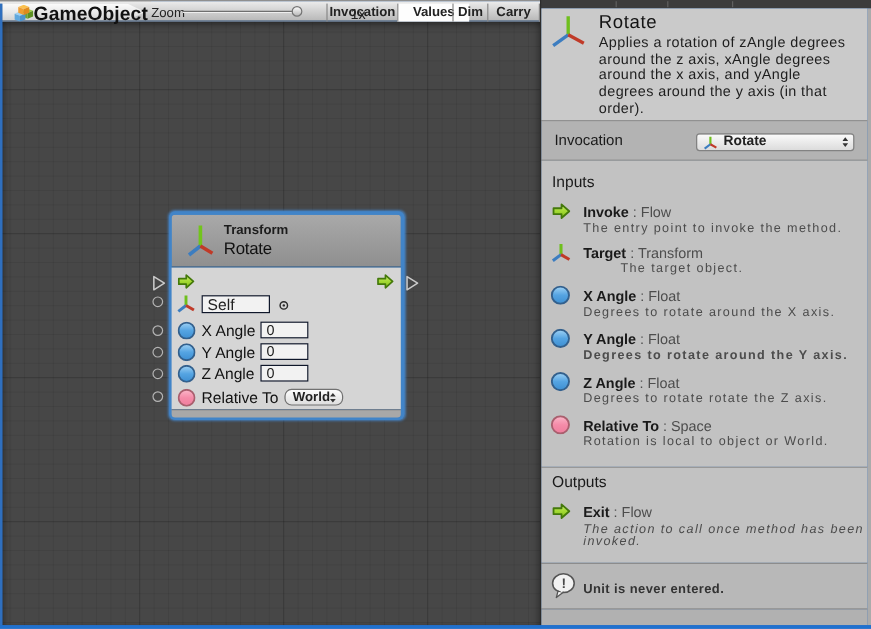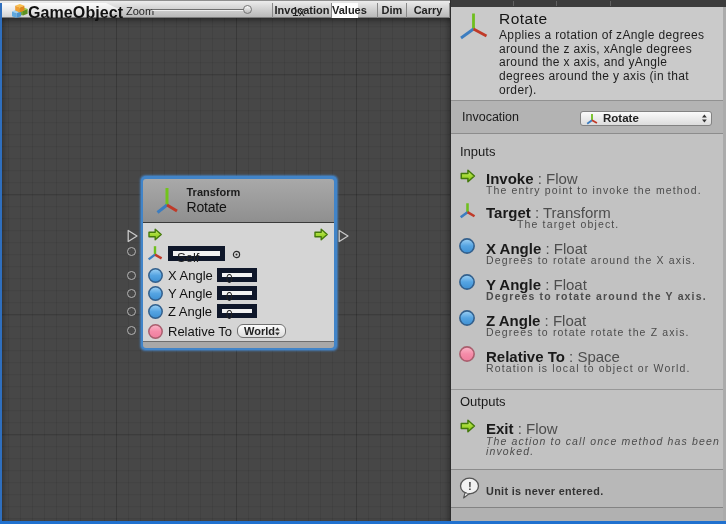--- a/index.html
+++ b/index.html
@@ -18,21 +18,21 @@
   clip-path:polygon(0 0, 104px 0, 119px 7px, 104px 14px, 0 14px); }
 #crumbtxt { left:28px; top:4px; font-size:16px; font-weight:bold; color:#111; letter-spacing:0.1px;}
 #zoomlbl { left:126px; top:5px; font-size:11px; color:#222; }
 #sldtrack { left:152px; top:9px; width:97px; height:2px; background:#6f6f6f; border-bottom:1px solid #eee; border-radius:2px;}
 #sldknob { left:243px; top:5px; width:9px; height:9px; border-radius:50%;
   background:linear-gradient(#fafafa,#b8b8b8); border:1px solid #757575; }
 #x1 { left:260px; top:5px; font-size:12px; color:#222;margin-left:32px; }
 .tbtn { top:3px; height:15px; font-size:11px; font-weight:bold; color:#222;
   text-align:center; line-height:14px; border-left:1px solid #888; }
 #btn-rel { left:272px; width:59px; }
-#btn-val { left:331px; width:27px; background:#fdfdfd; }
+#btn-val { left:331px; width:60px; background:#fdfdfd; }
 #btn-dim { left:377px; width:29px; }
 #btn-car { left:406px; width:44px; border-right:1px solid #888;}
 
 
 #canvas { left:2px; top:18px; width:448px; height:503px; background-color:#474747;
   background-image:
     linear-gradient(to right, rgba(0,0,0,0.14) 1px, transparent 1px),
     linear-gradient(to bottom, rgba(0,0,0,0.14) 1px, transparent 1px),
     linear-gradient(to right, rgba(0,0,0,0.07) 1px, transparent 1px),
     linear-gradient(to bottom, rgba(0,0,0,0.07) 1px, transparent 1px);
@@ -48,42 +48,42 @@
   background:#4184c8; box-shadow:0 0 2px 0.5px rgba(70,145,225,0.7); }
 #nodehead { left:2.5px; top:2.5px; width:191px; height:44px; border-radius:3px 3px 0 0;
   background:linear-gradient(#a9a9a9,#8f8f8f); border-bottom:1px solid #3a3a3a; }
 #nodebody { left:2.5px; top:47px; width:191px; height:117.5px; background:#d5d5d5; }
 #nodefoot { left:2.5px; top:164.5px; width:191px; height:7px; border-radius:0 0 3px 3px;
   background:#a8a8a8; border-top:1px solid #6e6e6e; }
 #nh-sub { left:46px; top:10px; font-size:11px; font-weight:bold; color:#1c1c1c; }
 #nh-title { left:46px; top:22.5px; font-size:14px; letter-spacing:-0.2px; color:#111; }
 
 .nlabel { font-size:13px; color:#111; white-space:nowrap; }
-.nfield { background:#f2f2f2; border:5px solid #0f172a; font-size:12px; color:#222; padding-left:4px; }
+.nfield { background:#f2f2f2; border:1px solid #0f172a; font-size:12px; color:#222; padding-left:4px; }
 .extcirc { width:9px; height:9px; border:1px solid #b4b4b4; border-radius:50%; }
 
 
 #rp-topdark { left:450px; top:0; width:276px; height:7px; background:#3c3c3c; }
 #rp-desc { left:451px; top:7px; width:272px; height:93px; background:#cacaca; }
 #rp-invoc { left:451px; top:100px; width:272px; height:34px; background:#b3b3b3;
   border-top:1px solid #919191; border-bottom:1px solid #8c8c8c; }
 #rp-inputs { left:451px; top:134px; width:272px; height:255px; background:#c2c2c2; }
 #rp-outputs { left:451px; top:389px; width:272px; height:80px; background:#c2c2c2; border-top:1px solid #989898;}
 #rp-unit { left:451px; top:469px; width:272px; height:39px; background:#b8b8b8;
   border-top:1px solid #8c8c8c; border-bottom:1px solid #838383; }
 #rp-foot { left:451px; top:508px; width:272px; height:13px; background:#b1b1b1; }
 #rp-edge { left:723px; top:7px; width:3px; height:514px; background:#ababab; }
 #rp-title { left:499px; top:9.5px; font-size:15.5px; letter-spacing:0.5px; color:#141414; }
 #rp-descr { left:499px; top:29px; width:220px; font-size:12px; line-height:13.7px; color:#1e1e1e; letter-spacing:0.35px;}
 #rp-invlbl { left:462px; top:110px; font-size:12.5px; color:#1a1a1a; }
 #rp-dd { left:580px; top:111px; width:132px; height:15px; border:1px solid #828282; border-radius:3px;
   background:linear-gradient(#fafafa,#dcdcdc); }
 #rp-ddtxt { left:603px; top:112px; font-size:11.5px; font-weight:bold; color:#222; }
 .sechead { font-size:13px; color:#1a1a1a; }
-.plabel { font-size:15px; font-weight:bold; color:#1a1a1a; white-space:nowrap; }
+.plabel { font-size:12px; font-weight:bold; color:#1a1a1a; white-space:nowrap; }
 .plabel span { font-weight:normal; color:#4d4d4d; }
 .pdesc { font-size:10.5px; color:#4c4c4c; letter-spacing:1.15px; white-space:nowrap; }
 #unittxt { left:486px; top:484.5px; font-size:10.8px; font-weight:bold; color:#333; letter-spacing:0.35px;}
 </style>
 </head>
 <body>
 <div id="app">
   <div class="abs" id="canvas"></div>
   <div class="abs" id="topline"></div>
   <div class="abs" id="toolbar"></div>

